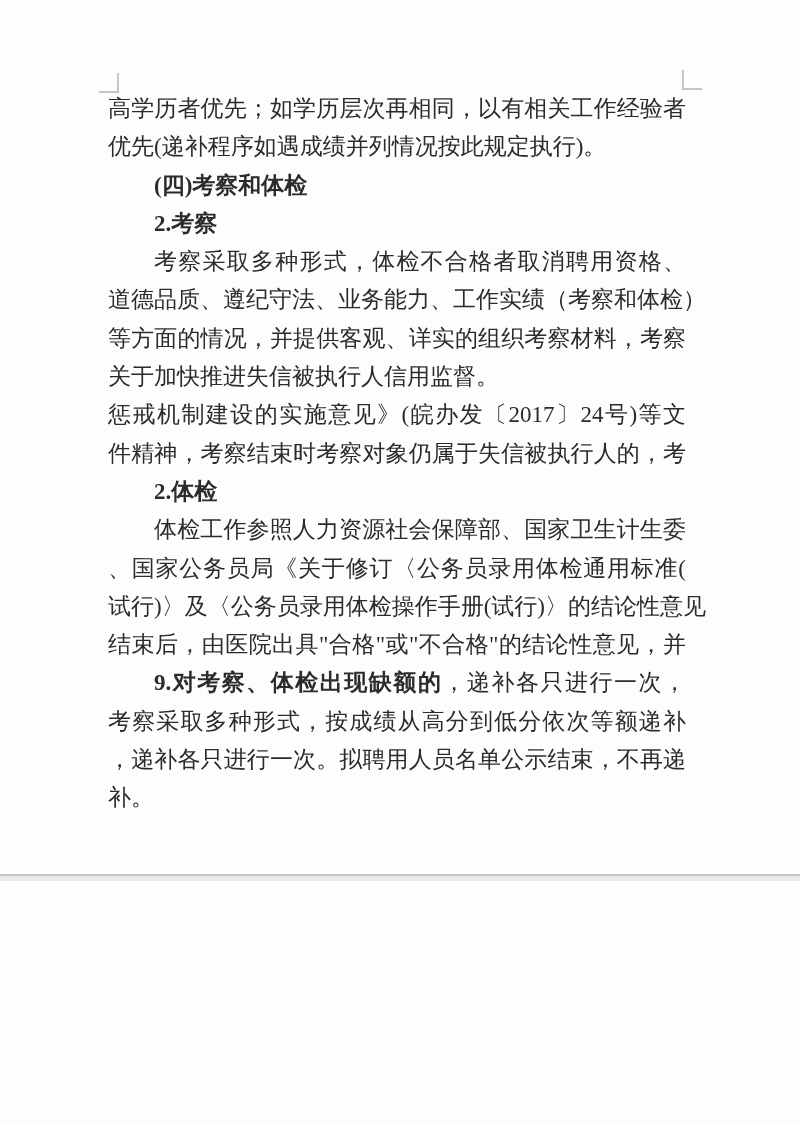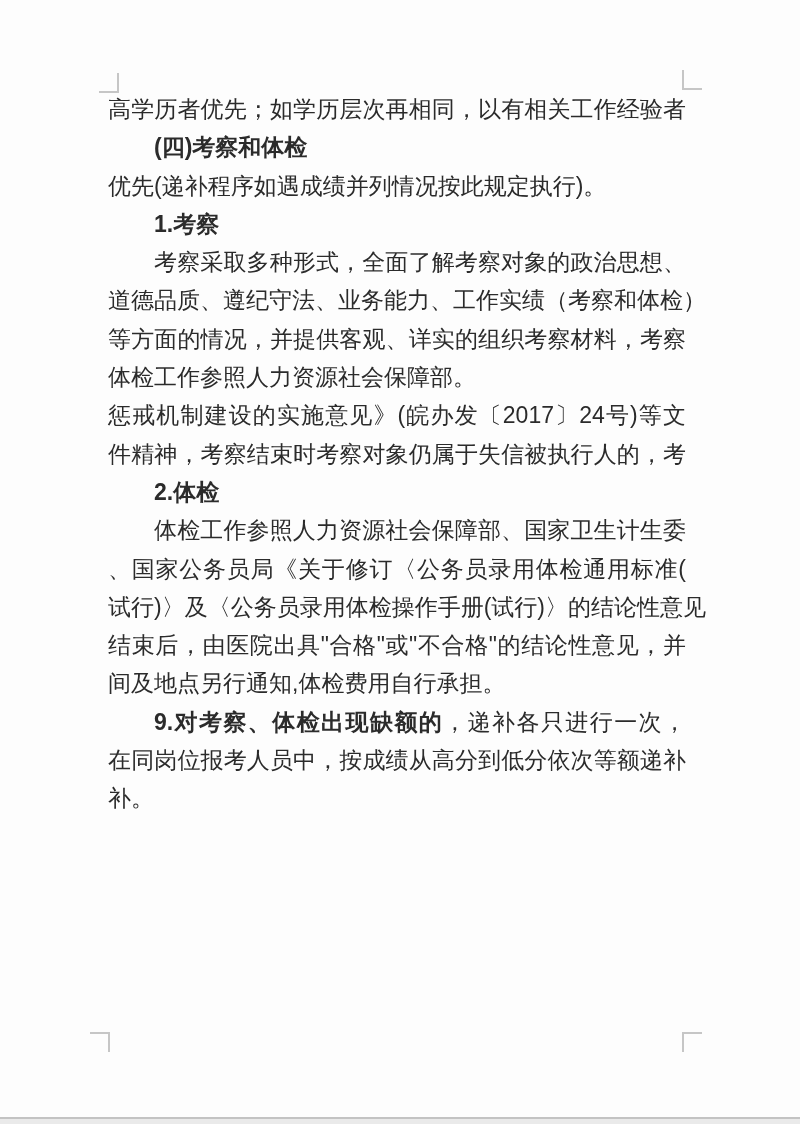--- a/index.html
+++ b/index.html
@@ -12,23 +12,24 @@
   * { box-sizing: border-box; }
   html, body { margin: 0; padding: 0; }
   body {
     width: 800px; height: 1124px;
     background: var(--bg);
     font-family: "Liberation Sans", "DejaVu Sans", sans-serif;
     overflow: hidden;
   }
   .page {
     position: relative;
-    width: 800px; height: 1124px;
+    width: 800px; height: 881px;
     background: var(--bg);
     overflow: hidden;
+    font-family: Liberation Serif, serif;
   }
   
   .crop { position: absolute; width: 20px; height: 20px; }
   .crop.tl { left: 99px;  top: 73px;   border-right: 2px solid var(--mark); border-bottom: 2px solid var(--mark); }
   .crop.tr { left: 682px; top: 70px;   border-left: 2px solid var(--mark);  border-bottom: 2px solid var(--mark); }
   .crop.bl { left: 90px;  top: 1032px; border-right: 2px solid var(--mark); border-top: 2px solid var(--mark); }
   .crop.br { left: 682px; top: 1032px; border-left: 2px solid var(--mark);  border-top: 2px solid var(--mark); }
   
   .textblock {
     position: absolute;
@@ -59,34 +60,34 @@
 <body>
 
 <div class="page">
   <div class="crop tl"></div>
   <div class="crop tr"></div>
   <div class="crop bl"></div>
   <div class="crop br"></div>
 
   <div class="textblock" id="textblock">
       <div class="tl-line fill"><span>高学历者优先；如学历层次再相同，以有相关工作经验者</span></div>
+      <div class="tl-line"><span>优先(递补程序如遇成绩并列情况按此规定执行)。</span></div>
       <div class="tl-line indent"><span class="b">(四)考察和体检</span></div>
-      <div class="tl-line"><span>优先(递补程序如遇成绩并列情况按此规定执行)。</span></div>
-      <div class="tl-line indent"><span class="b">1.考察</span></div>
-      <div class="tl-line fill indent"><span>考察采取多种形式，全面了解考察对象的政治思想、</span></div>
+      <div class="tl-line indent"><span class="b">2.考察</span></div>
+      <div class="tl-line fill indent"><span>考察采取多种形式，体检不合格者取消聘用资格、</span></div>
       <div class="tl-line fill"><span>道德品质、遵纪守法、业务能力、工作实绩（考察和体检）</span></div>
       <div class="tl-line fill"><span>等方面的情况，并提供客观、详实的组织考察材料，考察</span></div>
-      <div class="tl-line"><span>体检工作参照人力资源社会保障部。</span></div>
+      <div class="tl-line"><span>关于加快推进失信被执行人信用监督。</span></div>
       <div class="tl-line fill"><span>惩戒机制建设的实施意见》(皖办发〔2017〕24号)等文</span></div>
       <div class="tl-line fill"><span>件精神，考察结束时考察对象仍属于失信被执行人的，考</span></div>
       <div class="tl-line indent"><span class="b">2.体检</span></div>
       <div class="tl-line fill indent"><span>体检工作参照人力资源社会保障部、国家卫生计生委</span></div>
       <div class="tl-line fill"><span>、国家公务员局《关于修订〈公务员录用体检通用标准(</span></div>
       <div class="tl-line fill"><span>试行)〉及〈公务员录用体检操作手册(试行)〉的结论性意见</span></div>
       <div class="tl-line fill"><span>结束后，由医院出具"合格"或"不合格"的结论性意见，并</span></div>
-      <div class="tl-line"><span>间及地点另行通知,体检费用自行承担。</span></div>
       <div class="tl-line fill indent"><span class="b">9.对考察、体检出现缺额的</span><span>，递补各只进行一次，</span></div>
-      <div class="tl-line fill"><span>在同岗位报考人员中，按成绩从高分到低分依次等额递补</span></div>
+      <div class="tl-line fill"><span>考察采取多种形式，按成绩从高分到低分依次等额递补</span></div>
+      <div class="tl-line fill"><span>，递补各只进行一次。拟聘用人员名单公示结束，不再递</span></div>
       <div class="tl-line"><span>补。</span></div>
     </div>
 
   <div class="page-gap"></div>
 </div>
 
 </body></html>

